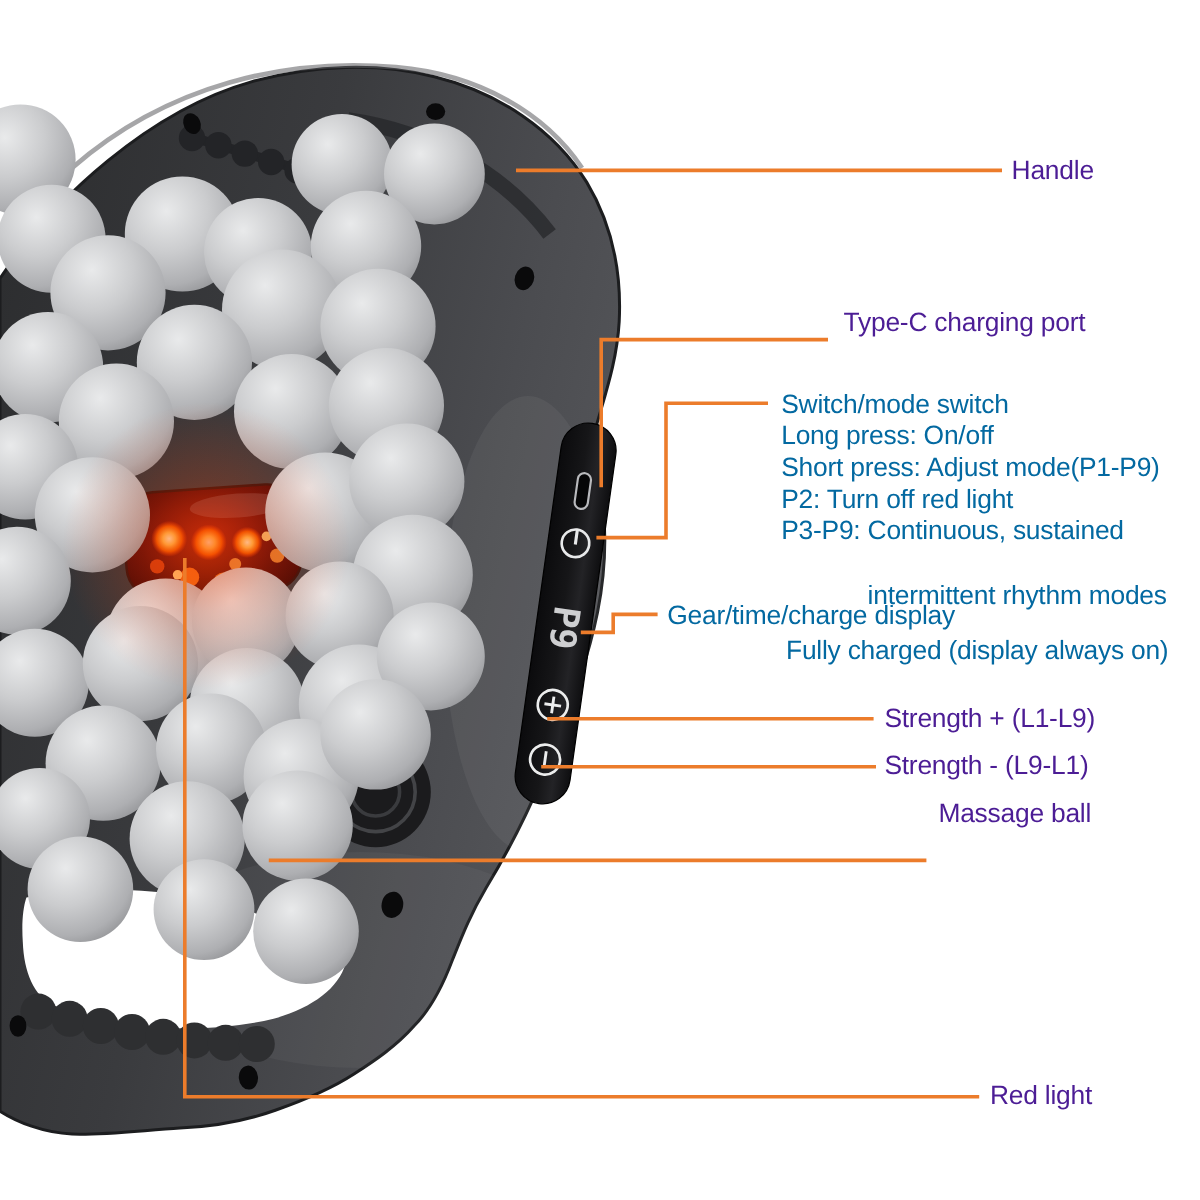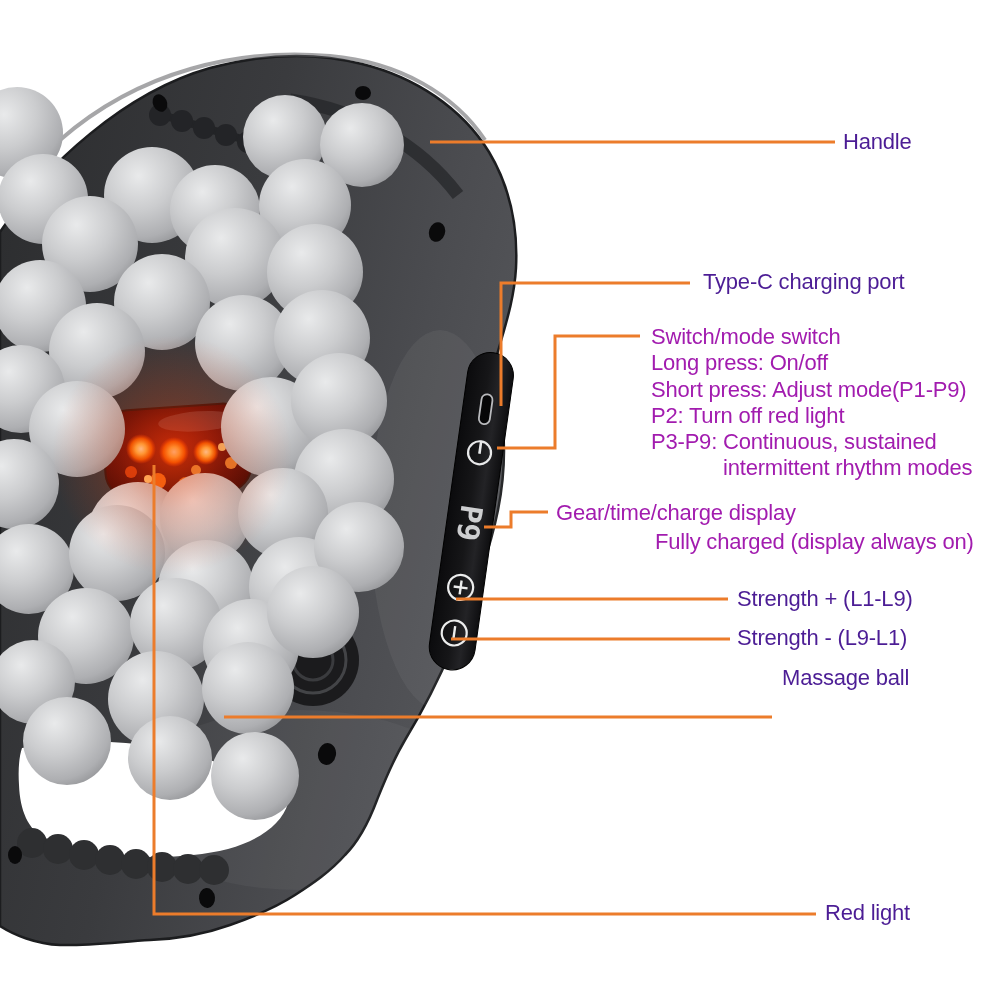--- a/index.html
+++ b/index.html
@@ -5,24 +5,24 @@
   html,body{margin:0;padding:0;background:#ffffff;}
   .stage{
     position:relative;width:1000px;height:1000px;background:#ffffff;overflow:hidden;
     font-family:"Liberation Sans",sans-serif;
   }
   .stage svg{position:absolute;left:0;top:0;}
   .lbl{
     position:absolute;font-size:22px;line-height:26px;color:#4c1d95;
     white-space:nowrap;letter-spacing:-0.2px;
   }
-  .lbl-block{position:absolute;color:#a21caf;letter-spacing:-0.2px;}
+  .lbl-block{position:absolute;color:#0369a1;letter-spacing:-0.2px;}
   .lbl-block .ln{font-size:22px;white-space:nowrap;}
   #switch-block .ln{line-height:26.3px;}
-  #switch-block .ln.indent{padding-left:72px;}
+  #switch-block .ln.indent{padding-left:72px;margin-top:28px;}
   #gear-block .ln{line-height:28.6px;}
   #gear-block .ln.indent{padding-left:99px;}
 </style>
 </head>
 <body>
 
 <div class="stage">
 
 <svg viewBox="0 0 1000 1000" width="1000" height="1000">
   <defs>
@@ -222,21 +222,21 @@
     <path d="M 484,527 H 511 V 512 H 548"></path>
     <path d="M 456,599 H 728"></path>
     <path d="M 451,639 H 730"></path>
     <path d="M 224,717 H 772"></path>
     <path d="M 154,465 V 914 H 816"></path>
   </g>
 </svg>
 
 <div class="lbl" style="left:843px;top:129px">Handle</div>
 
-<div class="lbl" style="left:703px;top:269px">Type-C charging port</div>
+<div class="lbl" style="left:703px;top:256px">Type-C charging port</div>
 
 <div class="lbl-block" id="switch-block" style="left:651px;top:324px">
   <div class="ln">Switch/mode switch</div>
   <div class="ln">Long press: On/off</div>
   <div class="ln">Short press: Adjust mode(P1-P9)</div>
   <div class="ln">P2: Turn off red light</div>
   <div class="ln">P3-P9: Continuous, sustained</div>
   <div class="ln indent">intermittent rhythm modes</div>
 </div>
 

